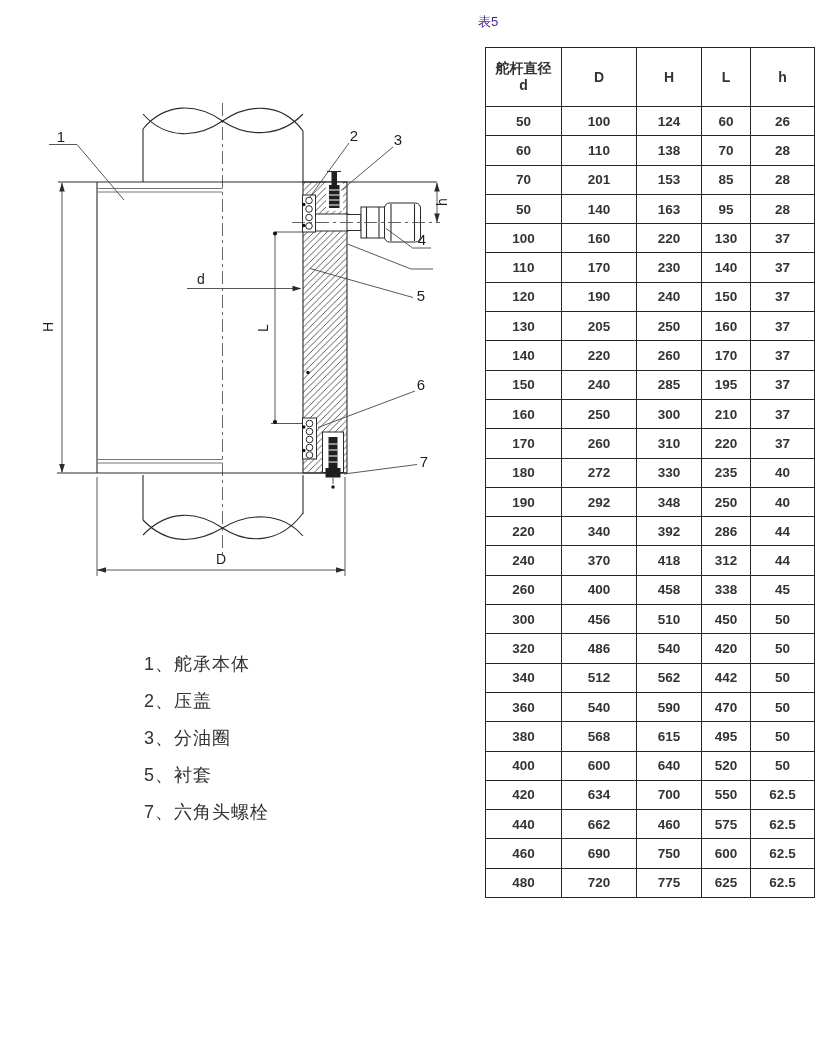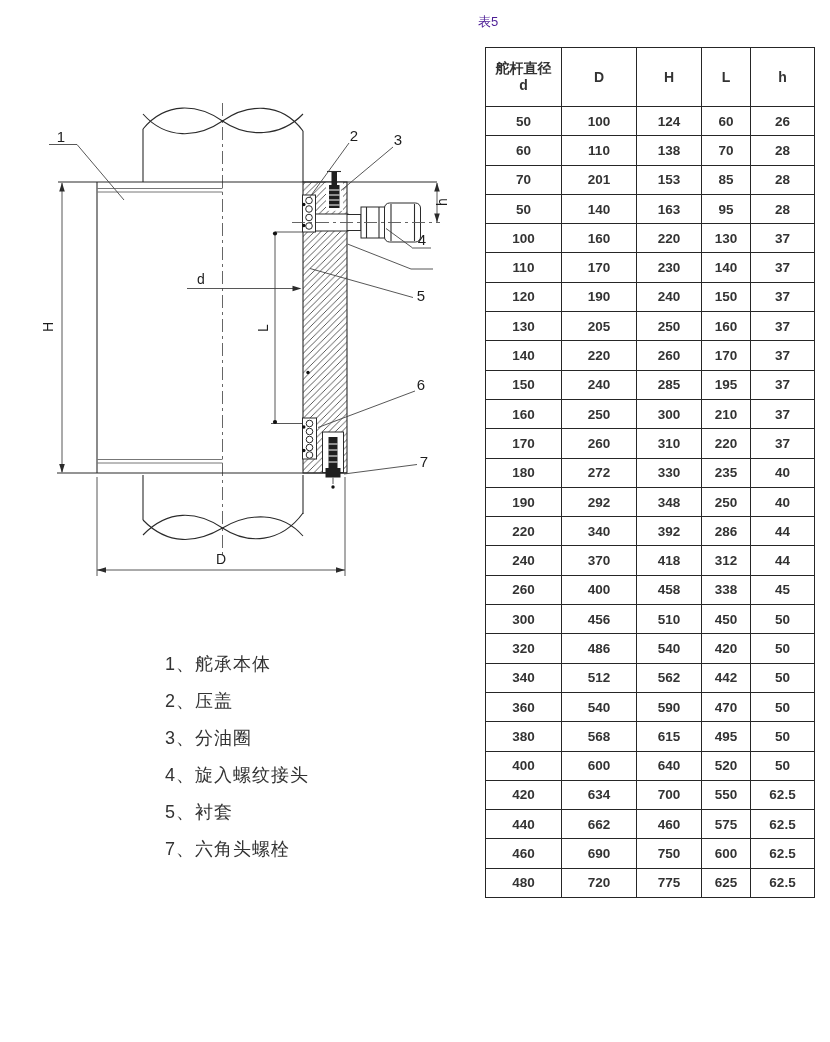--- a/index.html
+++ b/index.html
@@ -14,21 +14,21 @@
   .thin{stroke:#444;stroke-width:0.9;fill:none;}
   .gray{stroke:#777;stroke-width:1;fill:none;}
   .cl{stroke:#555;stroke-width:0.9;fill:none;stroke-dasharray:13 4 3 4;}
   .whitefill{fill:#ffffff;stroke:#2b2b2b;stroke-width:1;}
   .dark{fill:#1f1f1f;stroke:none;}
   .dot{fill:#111;stroke:none;}
   .arr{fill:#2b2b2b;stroke:none;}
   .lbl{fill:#1d1d1d;font-size:15px;font-family:"Liberation Sans","DejaVu Sans",sans-serif;}
   .dim{fill:#1d1d1d;font-size:14px;font-family:"Liberation Sans","DejaVu Sans",sans-serif;}
   
-  .legend{position:absolute;left:165px;top:646px;}
+  .legend{position:absolute;left:144px;top:646px;}
   .legend-item{font-size:18px;line-height:37px;height:37px;letter-spacing:1px;color:#333;white-space:nowrap;}
   
   .table-wrap{position:absolute;left:470px;top:0;width:334px;}
   .table-title{position:absolute;left:8px;top:13px;font-size:13px;color:#4c1d95;}
   table.spec{
     position:absolute;left:15px;top:47px;width:330px;
     border-collapse:collapse;table-layout:fixed;
   }
   table.spec th,table.spec td{
     border:1px solid #262626;text-align:center;vertical-align:middle;
@@ -194,21 +194,20 @@
 
     <text class="lbl" text-anchor="middle" x="424" y="467">7</text>
     <line class="thin" x1="344" y1="474" x2="417" y2="464.5"></line>
   </g>
 </svg>
 
 <div class="legend">
   <div class="legend-item">1、舵承本体</div>
   <div class="legend-item">2、压盖</div>
   <div class="legend-item">3、分油圈</div>
-  <div class="legend-item">4、旋入螺纹接头</div>
   <div class="legend-item">5、衬套</div>
   <div class="legend-item">7、六角头螺栓</div>
 </div>
 
 <div class="table-wrap">
   <div class="table-title">表5</div>
   <table class="spec">
     <colgroup>
       <col style="width:76px">
         <col style="width:75px">

